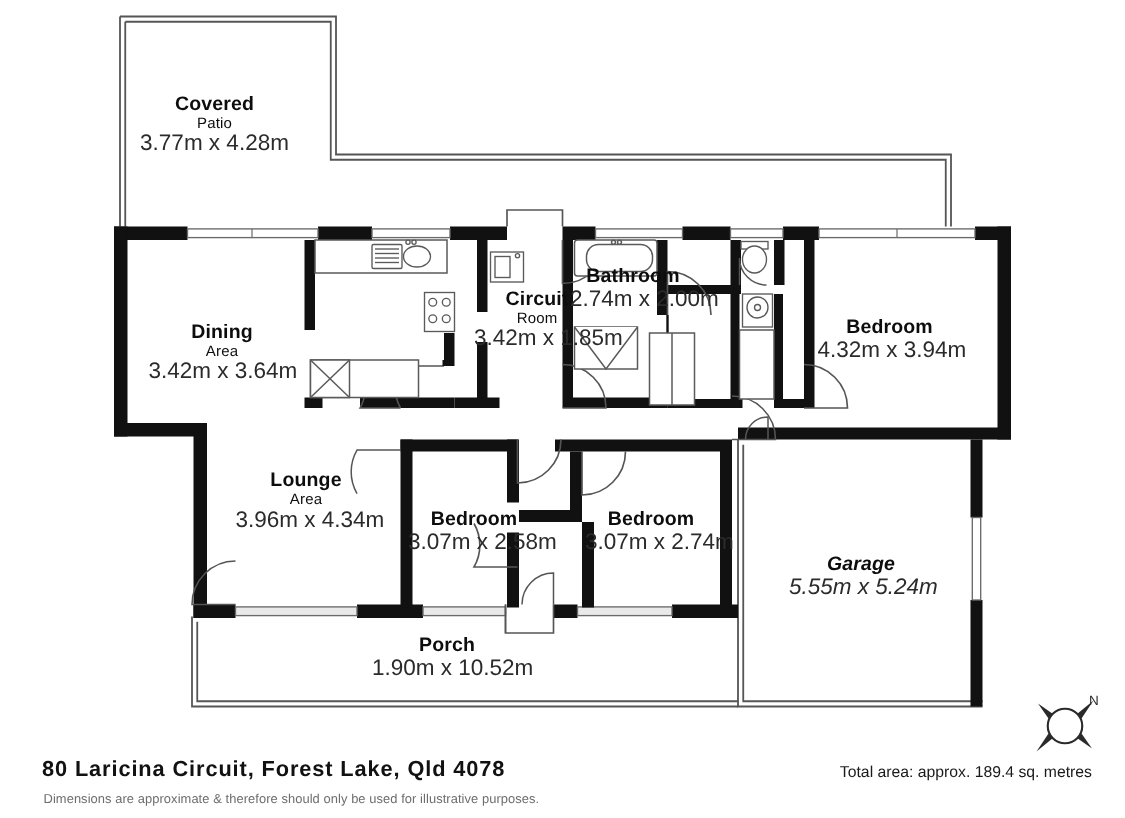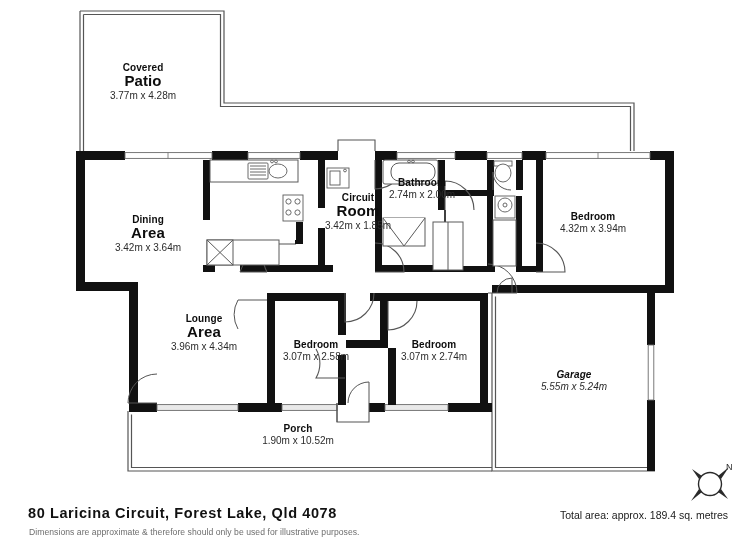--- a/index.html
+++ b/index.html
@@ -31,34 +31,34 @@
   .room-label {
     position: absolute;
     text-align: center;
     line-height: 1.12;
     pointer-events: none;
     white-space: nowrap;
   }
   .room-label .rm-name {
     display: block;
     font-weight: bold;
+    font-size: 13px;
+    letter-spacing: 0.1px;
+    color: #0d0d0d;
+  }
+  .room-label .rm-name2 {
+    display: block;
+    font-weight: normal;
     font-size: 10px;
     letter-spacing: 0.1px;
     color: #0d0d0d;
   }
-  .room-label .rm-name2 {
-    display: block;
-    font-weight: bold;
-    font-size: 15px;
-    letter-spacing: 0.1px;
-    color: #0d0d0d;
-  }
   .room-label .rm-dim {
     display: block;
-    font-size: 10px;
+    font-size: 15px;
     color: #2b2b2b;
     margin-top: 0.5px;
   }
   .footer-address {
     position: absolute;
     left: 28px;
     top: 505px;
     font-size: 14.5px;
     font-weight: bold;
     letter-spacing: 0.6px;

